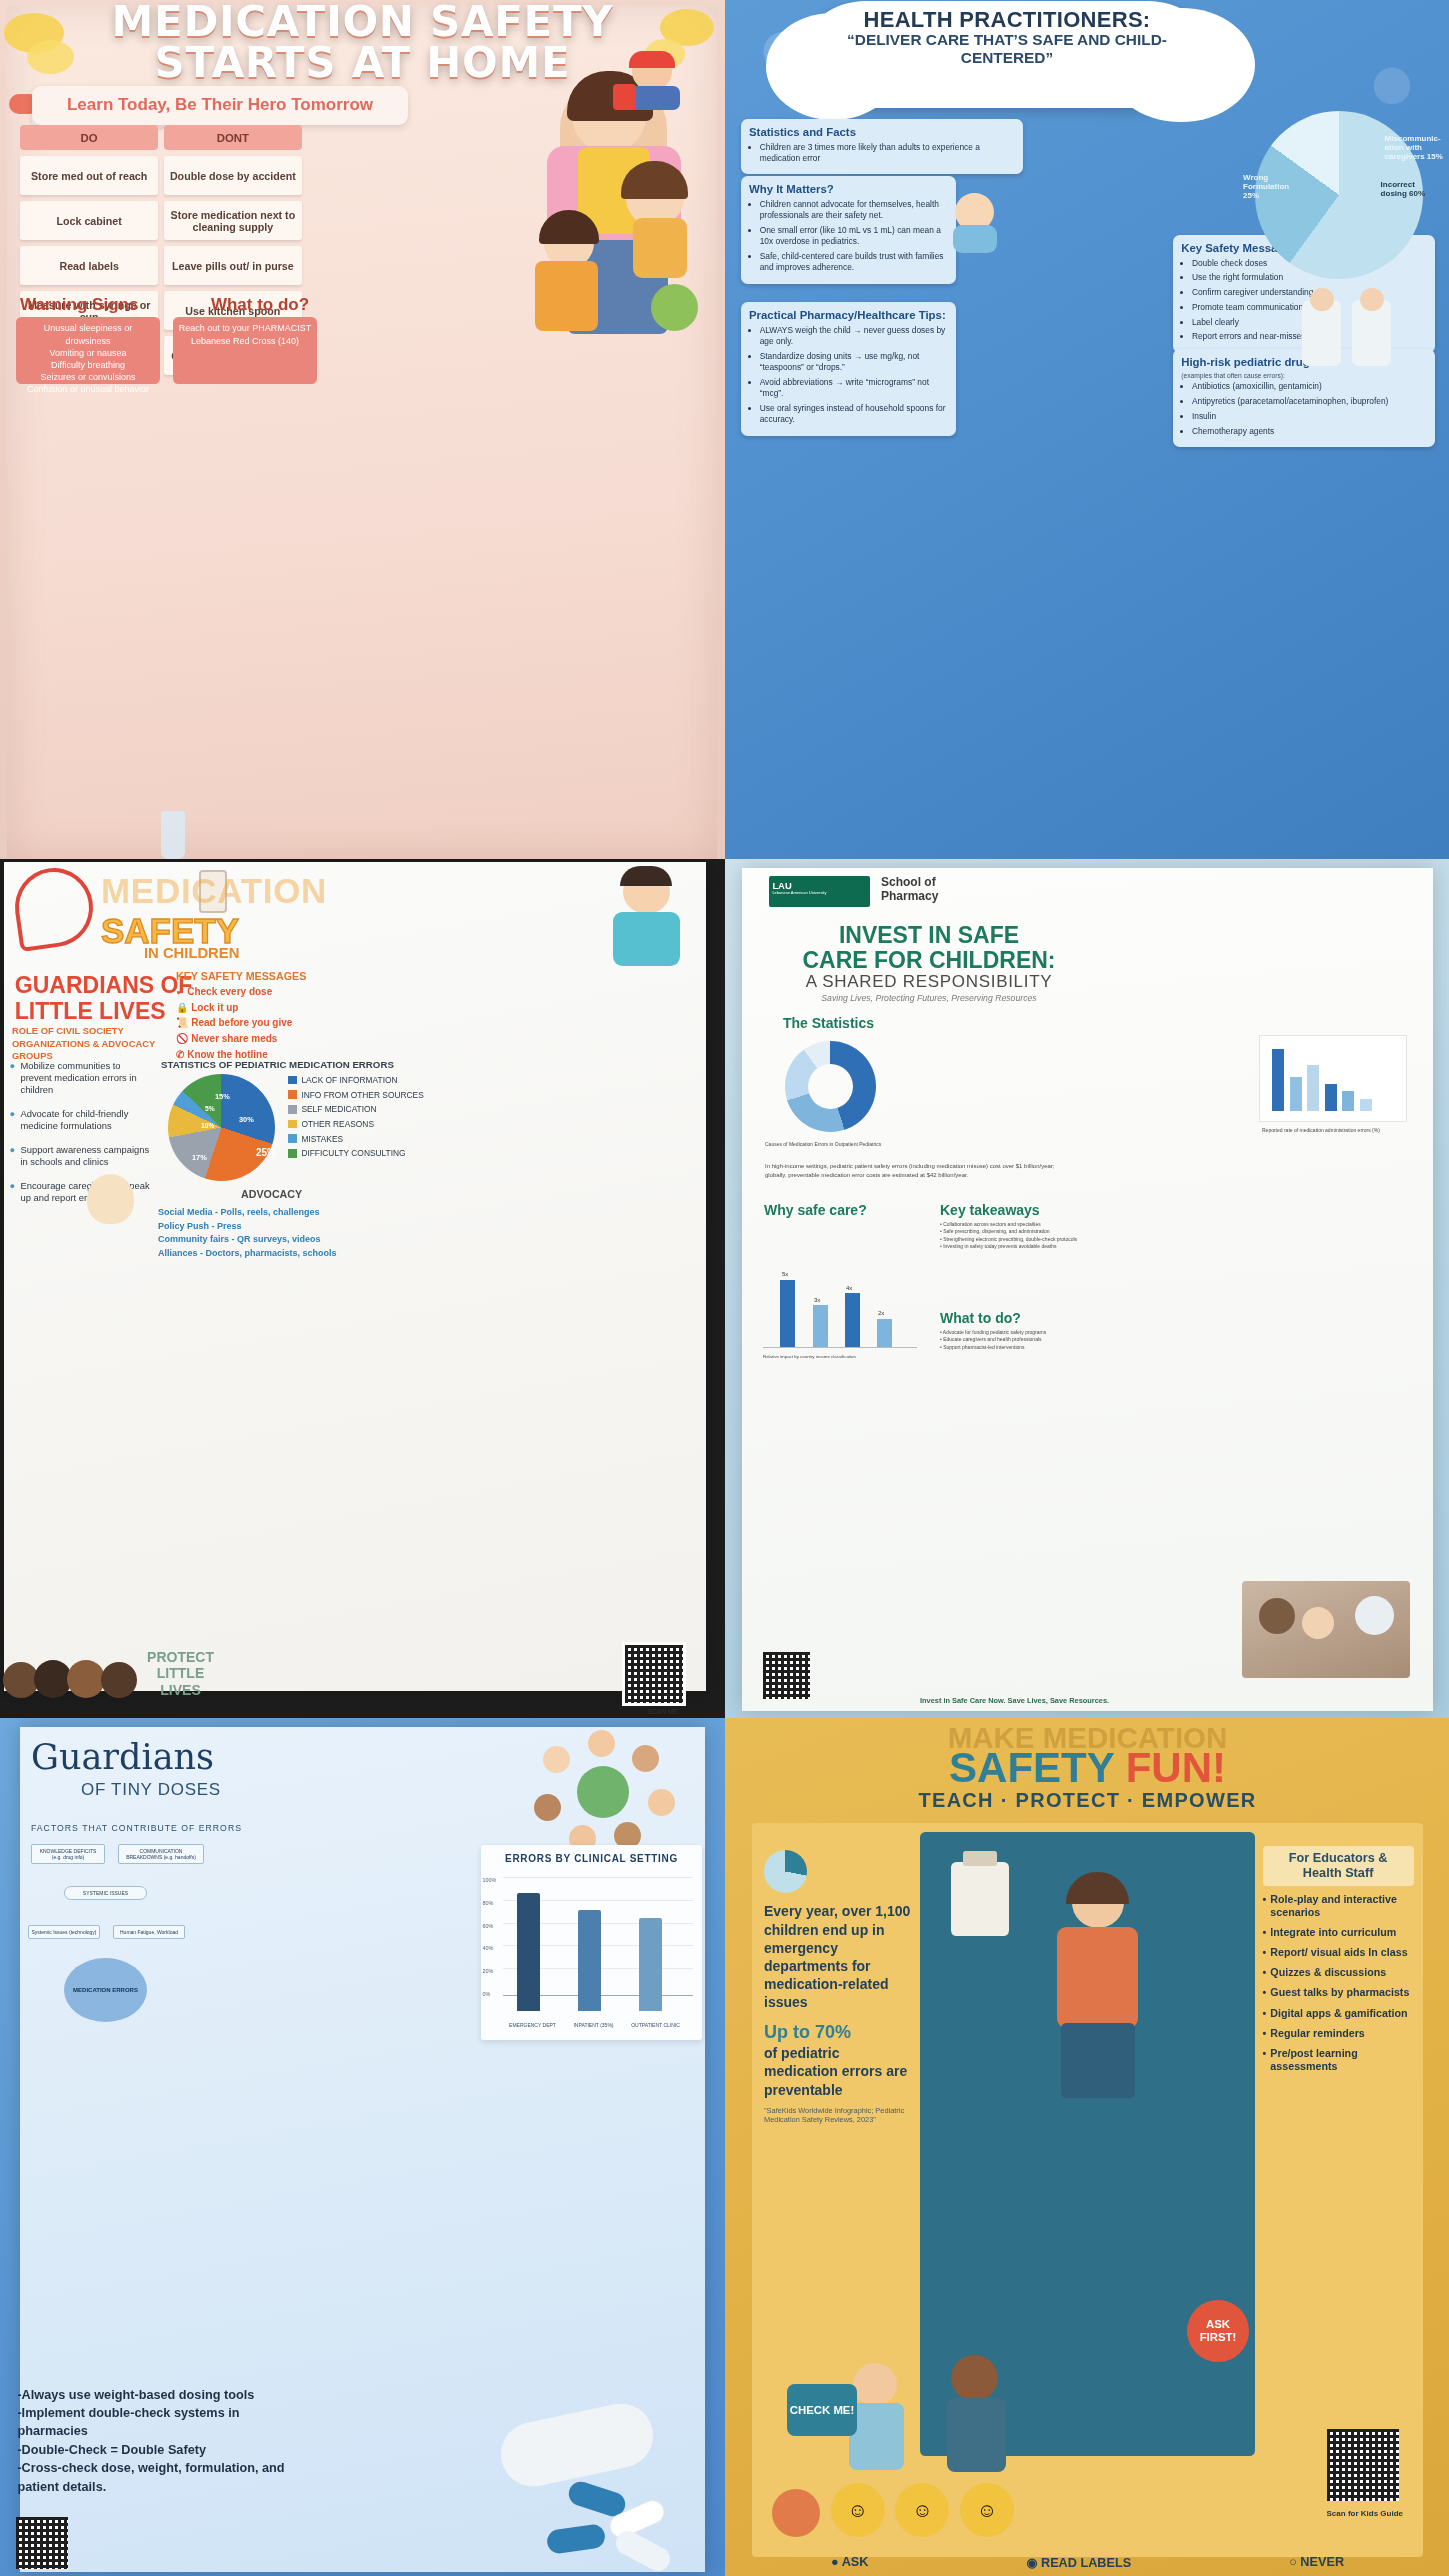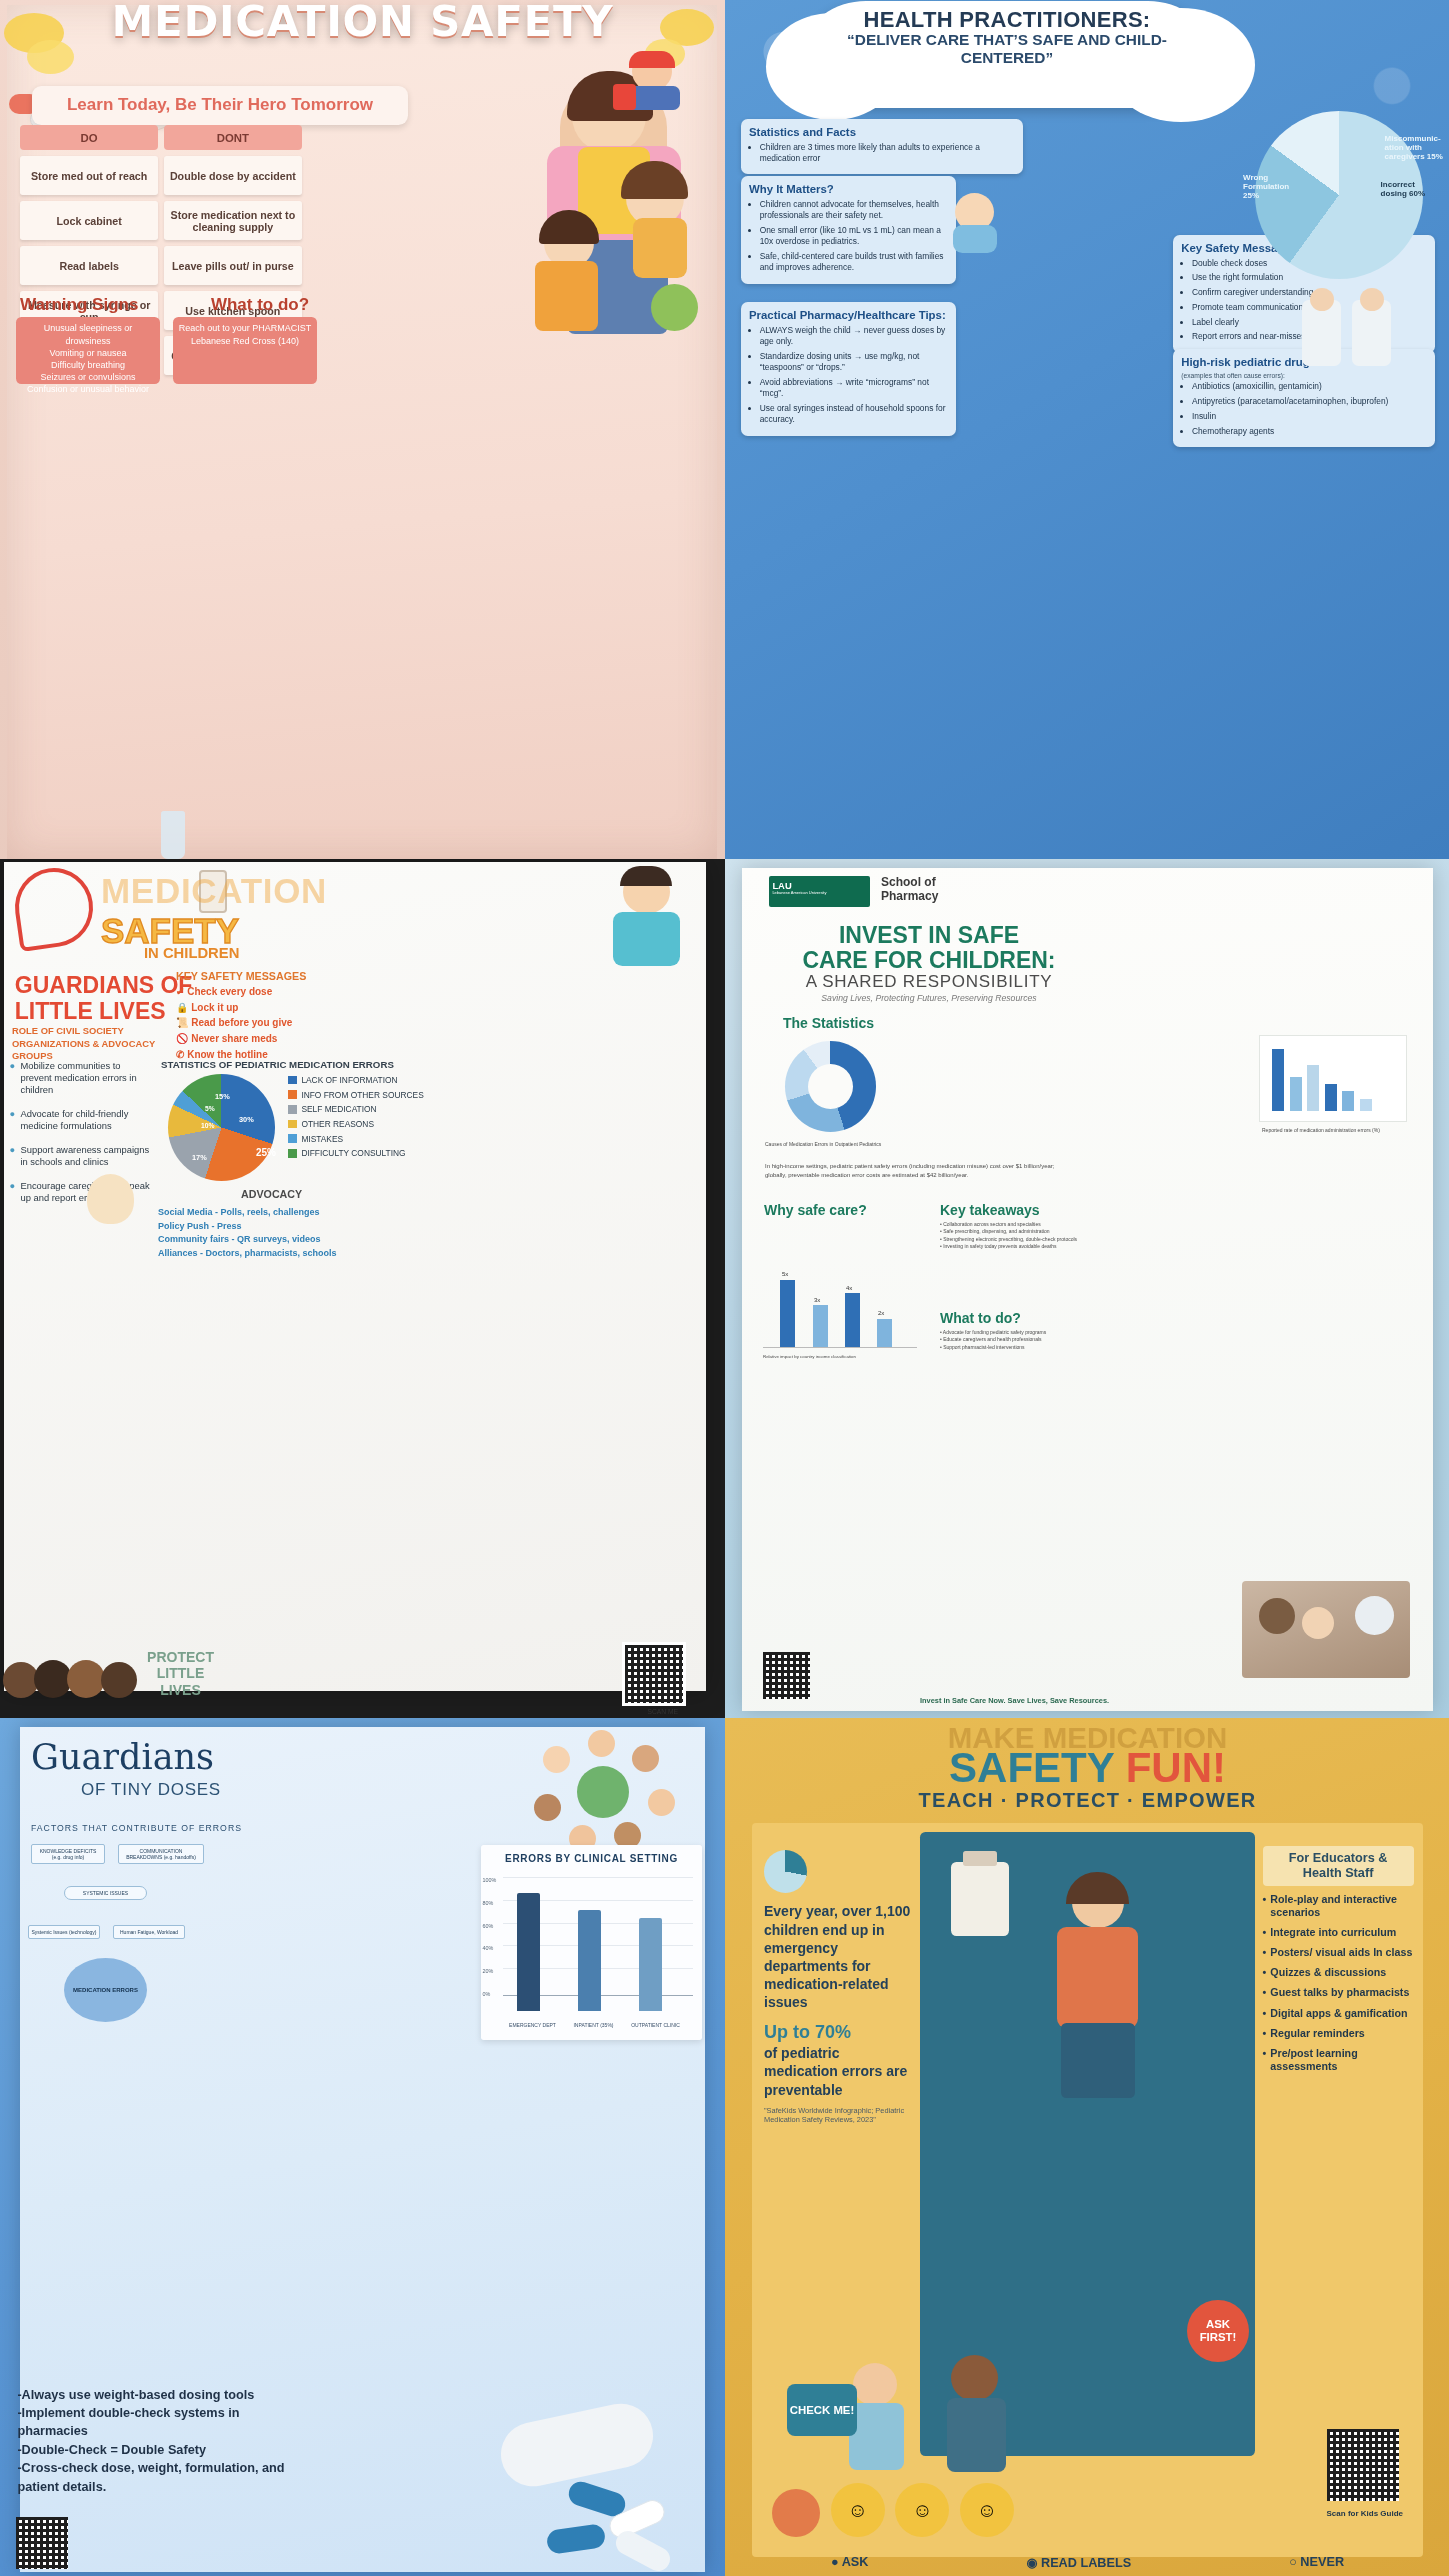--- a/index.html
+++ b/index.html
@@ -196,21 +196,21 @@
       <div class="blob" style="left:4px;top:13.4px;width:60px;height:40px;background:#f7d04a;"></div>
       <div class="blob" style="left:27px;top:40px;width:47px;height:34px;background:#f9dc6c;"></div>
       <div class="blob" style="right:10.7px;top:9.4px;width:54px;height:37px;background:#f7d04a;"></div>
       <div class="blob" style="right:40px;top:39px;width:40px;height:29.5px;background:#f9dc6c;"></div>
       <div class="blob" style="left:9.4px;top:94px;width:31px;height:20px;background:#e8604a;border-radius:13.4px;"></div>
       <div class="blob" style="left:29.5px;top:111px;width:27px;height:17.4px;background:#f2f2f2;border:1.3px solid #d9d9d9;border-radius:10.7px;"></div>
       <div class="blob" style="left:145px;top:107px;width:40px;height:20px;background:#f3e7e0;border-radius:5.4px;transform:rotate(-20deg);border:1.3px solid #e5d2c8;"></div>
       <div class="blob" style="left:203px;top:95px;width:27px;height:23px;background:#ffffff;border-radius:4px;"></div>
     </div>
 
-    <h1><span>MEDICATION SAFETY</span><br></h1>
+    <h1><span>MEDICATION SAFETY</span><br><span>STARTS AT HOME</span></h1>
     <div class="sub">Learn Today, Be Their Hero Tomorrow</div>
 
     <div class="family">
       <div style="position:absolute;left:40px;top:27px;width:107px;height:201px;background:#f0c9a7;border-radius:40px 40px 13.4px 13.4px;"></div>
       <div style="position:absolute;left:52px;top:19px;width:74px;height:74px;background:#f6d6b6;border-radius:50%;"></div>
       <div style="position:absolute;left:47px;top:10.7px;width:86px;height:50px;background:#5a3322;border-radius:40px 40px 6.7px 6.7px;"></div>
       <div style="position:absolute;left:27px;top:86px;width:134px;height:101px;background:#f4a6c0;border-radius:17.4px;"></div>
       <div style="position:absolute;left:58px;top:87px;width:72px;height:87px;background:#f6c945;border-radius:9.4px;"></div>
       <div style="position:absolute;left:47px;top:180px;width:101px;height:94px;background:#5d7fb0;border-radius:8px;"></div>
       <div style="position:absolute;left:106px;top:109px;width:58px;height:58px;background:#f6d6b6;border-radius:50%;"></div>
@@ -624,21 +624,21 @@
         <div class="big" style="margin-top:9.4px;">Up to 70%</div>
         <div>of pediatric medication errors are preventable</div>
         <div class="src" style="margin-top:6.7px;">"SafeKids Worldwide Infographic; Pediatric Medication Safety Reviews, 2023"</div>
       </div>
 
       <div class="rbox">
         <div class="rhead">For Educators &amp; Health Staff</div>
         <div class="rlist">
           <div>•<span>Role-play and interactive scenarios</span></div>
           <div>•<span>Integrate into curriculum</span></div>
-          <div>•<span>Posters/ visual aids In class</span></div>
+          <div>•<span>Report/ visual aids In class</span></div>
           <div>•<span>Quizzes &amp; discussions</span></div>
           <div>•<span>Guest talks by pharmacists</span></div>
           <div>•<span>Digital apps &amp; gamification</span></div>
           <div>•<span>Regular reminders</span></div>
           <div>•<span>Pre/post learning assessments</span></div>
         </div>
       </div>
 
       <div style="position:absolute;left:282px;top:54px;width:127px;height:221px;">
         <div style="position:absolute;left:38px;top:0;width:52px;height:51px;background:#f0c9a1;border-radius:50%;"></div>

